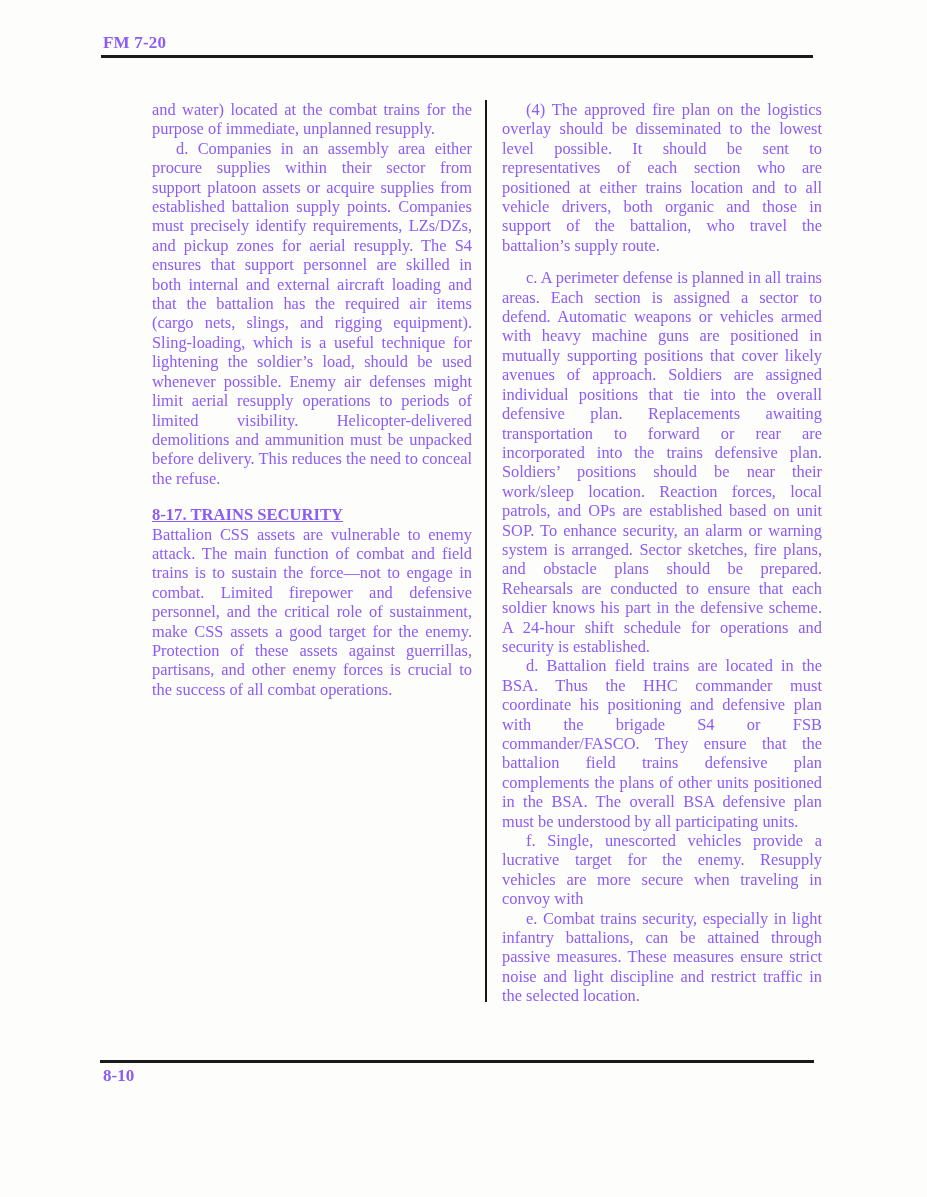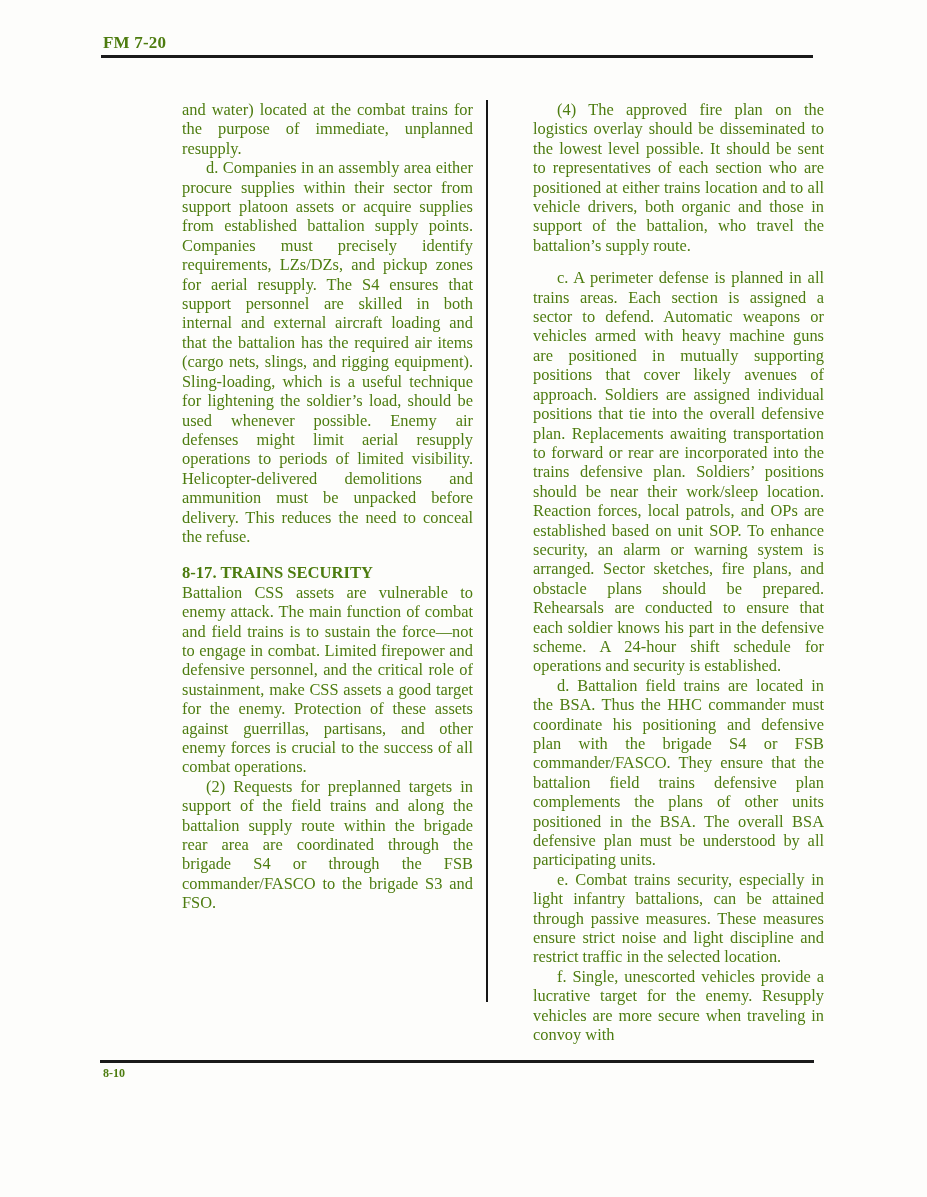--- a/index.html
+++ b/index.html
@@ -3,21 +3,21 @@
 <meta charset="utf-8">
 <style>
   html, body { margin: 0; padding: 0; background: #e8e8e8; }
   .page {
     position: relative;
     width: 927px;
     height: 1197px;
     margin: 0 auto;
     background: #fdfdfb;
     font-family: "Liberation Serif", serif;
-    color: #4d7c0f;
+    color: #8b5cf6;
     overflow: hidden;
   }
 
   
   .doc-number {
     position: absolute;
     left: 103px;
     top: 33px;
     font-size: 17px;
     font-weight: bold;
@@ -39,85 +39,84 @@
     top: 100px;
     width: 672px;
     display: flex;
     align-items: flex-start;
   }
   .column {
     width: 320px;
     font-size: 16.4px;
     line-height: 19.4px;
     text-align: justify;
-    margin-left: 30px;
   }
   .divider {
     width: 2px;
     height: 902px;
     margin-left: 13px;
     margin-right: 15px;
     background: #161616;
     flex: 0 0 auto;
   }
   .column p { margin: 0; }
   .indent { text-indent: 24px; }
   .flush { text-indent: 0; }
   .gap-before { margin-top: 13px !important; }
   .section-heading {
     margin: 17px 0 0 0;
     font-size: 16.6px;
     line-height: 19.4px;
     font-weight: bold;
     text-align: left;
+    text-decoration: underline;
   }
 
   
   .footer-rule {
     position: absolute;
     left: 100px;
     top: 1060px;
     width: 714px;
     height: 3px;
     background: #1a1a1a;
   }
   .page-number {
     position: absolute;
     left: 103px;
     top: 1066px;
-    font-size: 12px;
+    font-size: 17px;
     font-weight: bold;
   }
 </style>
 </head>
 <body>
 
 <div class="page">
 
   <div class="doc-number">FM 7-20</div>
   <div class="header-rule"></div>
 
   <div class="columns">
 
     <div class="column">
       <p class="flush">and water) located at the combat trains for the purpose of immediate, unplanned resupply.</p>
       <p class="indent">d. Companies in an assembly area either procure supplies within their sector from support platoon assets or acquire supplies from established battalion supply points. Companies must precisely identify requirements, LZs/DZs, and pickup zones for aerial resupply. The S4 ensures that support personnel are skilled in both internal and external aircraft loading and that the battalion has the required air items (cargo nets, slings, and rigging equipment). Sling-loading, which is a useful technique for lightening the soldier’s load, should be used whenever possible. Enemy air defenses might limit aerial resupply operations to periods of limited visibility. Helicopter-delivered demolitions and ammunition must be unpacked before delivery. This reduces the need to conceal the refuse.</p>
       <h2 class="section-heading">8-17. TRAINS SECURITY</h2>
       <p class="flush">Battalion CSS assets are vulnerable to enemy attack. The main function of combat and field trains is to sustain the force—not to engage in combat. Limited firepower and defensive personnel, and the critical role of sustainment, make CSS assets a good target for the enemy. Protection of these assets against guerrillas, partisans, and other enemy forces is crucial to the success of all combat operations.</p>
-      <p class="indent">(2) Requests for preplanned targets in support of the field trains and along the battalion supply route within the brigade rear area are coordinated through the brigade S4 or through the FSB commander/FASCO to the brigade S3 and FSO.</p>
     </div>
 
     <div class="divider"></div>
 
     <div class="column">
       <p class="indent">(4) The approved fire plan on the logistics overlay should be disseminated to the lowest level possible. It should be sent to representatives of each section who are positioned at either trains location and to all vehicle drivers, both organic and those in support of the battalion, who travel the battalion’s supply route.</p>
       <p class="indent gap-before">c. A perimeter defense is planned in all trains areas. Each section is assigned a sector to defend. Automatic weapons or vehicles armed with heavy machine guns are positioned in mutually supporting positions that cover likely avenues of approach. Soldiers are assigned individual positions that tie into the overall defensive plan. Replacements awaiting transportation to forward or rear are incorporated into the trains defensive plan. Soldiers’ positions should be near their work/sleep location. Reaction forces, local patrols, and OPs are established based on unit SOP. To enhance security, an alarm or warning system is arranged. Sector sketches, fire plans, and obstacle plans should be prepared. Rehearsals are conducted to ensure that each soldier knows his part in the defensive scheme. A 24-hour shift schedule for operations and security is established.</p>
       <p class="indent">d. Battalion field trains are located in the BSA. Thus the HHC commander must coordinate his positioning and defensive plan with the brigade S4 or FSB commander/FASCO. They ensure that the battalion field trains defensive plan complements the plans of other units positioned in the BSA. The overall BSA defensive plan must be understood by all participating units.</p>
+      <p class="indent">f. Single, unescorted vehicles provide a lucrative target for the enemy. Resupply vehicles are more secure when traveling in convoy with</p>
       <p class="indent">e. Combat trains security, especially in light infantry battalions, can be attained through passive measures. These measures ensure strict noise and light discipline and restrict traffic in the selected location.</p>
-      <p class="indent">f. Single, unescorted vehicles provide a lucrative target for the enemy. Resupply vehicles are more secure when traveling in convoy with</p>
     </div>
 
   </div>
 
   <div class="footer-rule"></div>
   <div class="page-number">8-10</div>
 
 </div>
 
 </body></html>

